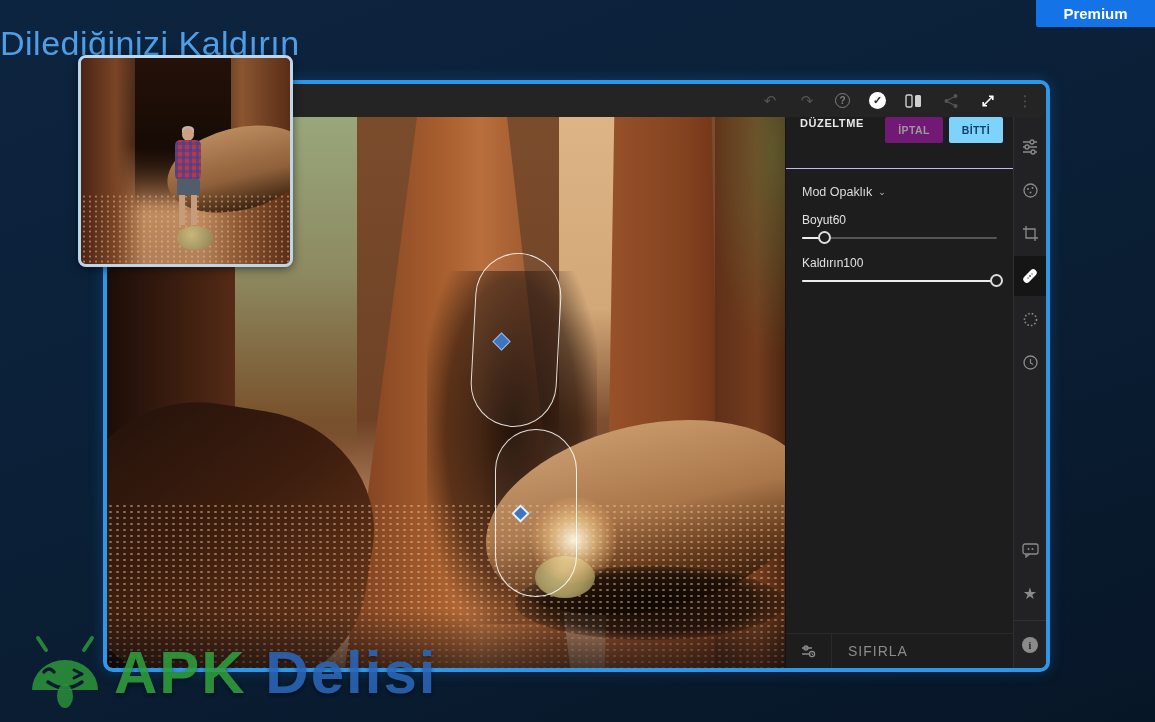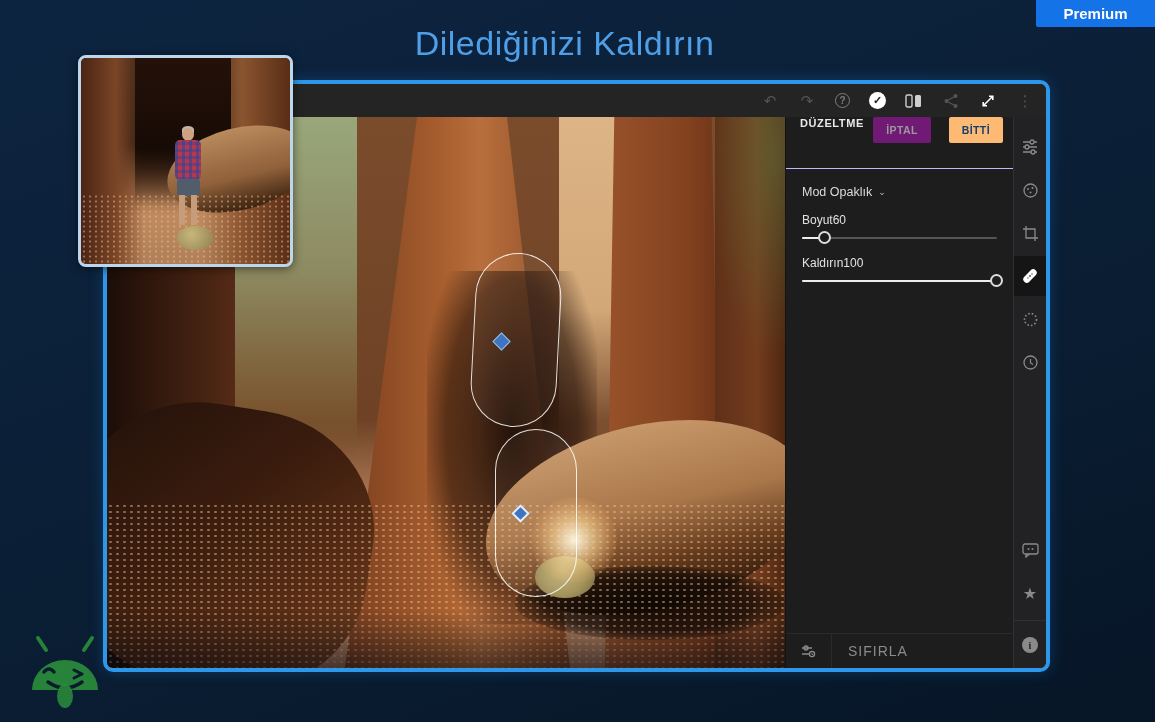--- a/index.html
+++ b/index.html
@@ -5,21 +5,21 @@
   * { margin:0; padding:0; box-sizing:border-box; }
   html,body { width:1155px; height:722px; overflow:hidden; }
   body { font-family:"Liberation Sans", sans-serif; background:#0b2036; }
   .stage { position:relative; width:1155px; height:722px;
            background:linear-gradient(160deg,#0d2440 0%,#0b2037 45%,#071627 100%); }
 
   
   .premium-badge { position:absolute; top:0; right:0; width:119px; height:27px;
     background:#1473e6; color:#fff; font-size:15px; font-weight:bold;
     display:flex; align-items:center; justify-content:center; border-bottom-left-radius:2px; }
-  .headline { position:absolute; top:24px; left:0; width:1129px; text-align:center;
+  .headline { position:absolute; top:24px; left:0; width:1129px; text-align:left;
     color:#4f9fe8; font-size:34px; font-weight:300; letter-spacing:.5px; }
 
   
   .app-window { position:absolute; left:103px; top:80px; width:947px; height:592px;
     border:4px solid #2d97e9; border-radius:10px; background:#232323; overflow:hidden;
     display:flex; flex-direction:column; box-shadow:0 0 14px rgba(25,110,190,.35); }
   .toolbar { height:33px; background:#242424; display:flex; align-items:center;
     justify-content:flex-end; gap:19px; padding-right:12px; flex:0 0 auto; }
   .tb-ico { width:18px; height:18px; display:flex; align-items:center; justify-content:center;
     font-size:15px; color:#555; cursor:pointer; }
@@ -78,21 +78,21 @@
 
   
   .panel { width:228px; flex:0 0 228px; background:#1d1d1e; display:flex; flex-direction:column;
     border-left:1px solid #141414; }
   .panel-header { height:52px; display:flex; align-items:flex-start; padding:0 10px 0 14px;
     border-bottom:1px solid #c4b5fd; }
   .panel-title { color:#e9e9e9; font-size:11px; font-weight:bold; letter-spacing:.6px; flex:1; }
   .btn { font-size:10.5px; font-weight:bold; letter-spacing:.4px; padding:7px 13px;
     border-radius:2px; cursor:pointer; }
   .btn-cancel { background:#701a75; color:#9a9a9a; margin-right:6px; }
-  .btn-done { background:#fdba74; color:#12406e;margin-left:12px; }
+  .btn-done { background:#7dd3fc; color:#12406e; }
   .panel-scroll { flex:1; padding:12px 16px 0 16px; }
   .mode-row { display:flex; align-items:center; color:#dcdcdc; font-size:12.5px; margin:4px 0 14px; }
   .chev { margin-left:6px; font-size:9px; color:#bbb; }
   .slider-row { margin-bottom:17px; }
   .slider-head { display:flex; color:#e2e2e2; font-size:12px; margin-bottom:10px; }
   .track { position:relative; height:2px; background:#555; border-radius:1px; }
   .fill { position:absolute; left:0; top:0; height:2px; background:#ededed; border-radius:1px; }
   .thumb { position:absolute; top:-6px; width:13px; height:13px; border:2px solid #dcdcdc;
     border-radius:50%; background:#1d1d1e; cursor:pointer; }
   .panel-bottom { height:35px; border-top:1px solid #2a2a2a; display:flex; align-items:center; flex:0 0 auto; }
@@ -343,15 +343,18 @@
 
   <div class="watermark">
     <svg class="droid" width="86" height="86" viewBox="0 0 86 86">
       <path d="M10 58 a33 30 0 0 1 66 0 z" fill="#2f9e3c" opacity=".9"></path>
       <path d="M24 18 L16 6 M62 18 L70 6" stroke="#2f9e3c" stroke-width="4" stroke-linecap="round" opacity=".9"></path>
       <path d="M22 40 q5 -6 10 0" fill="none" stroke="#0a1b2d" stroke-width="3.5" stroke-linecap="round"></path>
       <path d="M52 38 l8 4 M60 42 l-8 4" fill="none" stroke="#0a1b2d" stroke-width="3" stroke-linecap="round"></path>
       <path d="M26 50 q17 12 34 0" fill="none" stroke="#0a1b2d" stroke-width="3.5" stroke-linecap="round"></path>
       <ellipse cx="43" cy="64" rx="8" ry="12" fill="#2f9e3c" opacity=".85"></ellipse>
     </svg>
+    <div class="wm-text">
+      <span class="wm-green">APK </span><span class="wm-blue">Delisi</span>
+    </div>
   </div>
 
 </div>
 
 </body></html>

